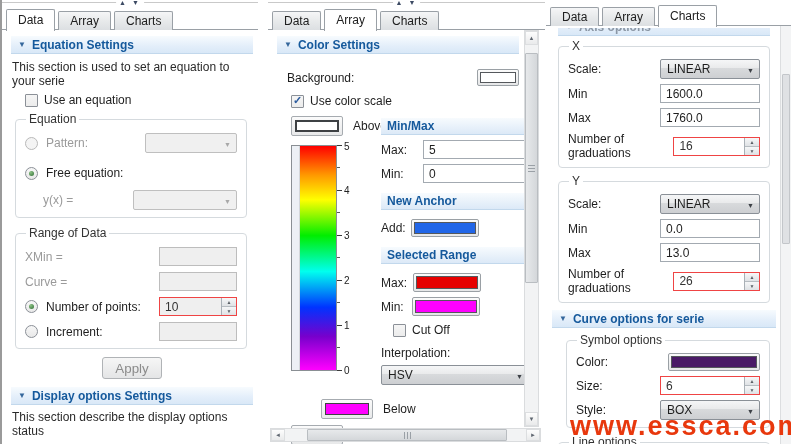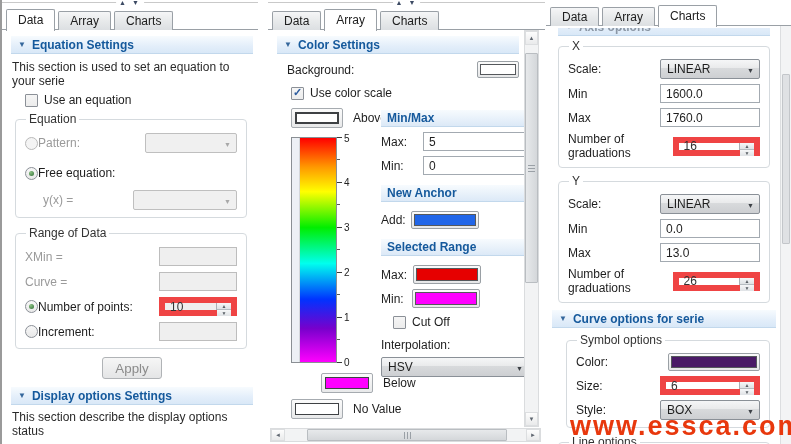--- a/index.html
+++ b/index.html
@@ -51,55 +51,55 @@
   .field { height:19px; background:#fff; border:1px solid #a3aab1; display:flex; align-items:center;
     padding:0 5px; }
   .field.dis { background:#efefef; border-color:#bdbdbd; color:#666; }
   .combo { position:relative; height:20px; border:1px solid #8a9097; border-radius:2px;
     background:linear-gradient(#f5f6f7,#e9eaeb 45%,#d8dadc 46%,#cdcfd2);
     display:flex; align-items:center; padding:0 18px 0 6px; }
   .combo .arrow { position:absolute; right:5px; top:55%; transform:translateY(-50%);
     font-size:7px; color:#3c4046; line-height:1; }
   .combo.dis { background:#f0f0f0; border-color:#bfbfbf; color:#9c9c9c; }
   .combo.dis .arrow { color:#a8a8a8; }
-  .spin { display:flex; height:19px; border:6px solid #ef4444; background:#fff; }
+  .spin { display:flex; height:19px; border:1px solid #ef4444; background:#fff; }
   .spin.graybg { background:#efefef; }
   .spin .spin-val { flex:1; display:flex; align-items:center; padding:0 5px; color:#333; }
   .spinbtns { width:15px; display:flex; flex-direction:column; border-left:1px solid #a9b0b6; }
   .spinbtns .sb { flex:1; display:flex; align-items:center; justify-content:center;
     font-size:5px; color:#5a6066; background:linear-gradient(#f6f7f8,#dfe2e5); }
   .spinbtns .sb:first-child { border-bottom:1px solid #b6bcc1; }
 
   .btn { display:flex; align-items:center; justify-content:center; height:22px;
     border:1px solid #b0b3b6; border-radius:3px; background:linear-gradient(#f6f6f6,#e4e5e6);
     color:#8b8b8b; padding:0 12px; }
 
   
   .cb { display:flex; align-items:center; gap:6px;padding-left:12px; }
   .cb .box { width:13px; height:13px; border:1px solid #8b9097; border-radius:1px;
     background:linear-gradient(#f5f5f5,#ececec); position:relative; flex:0 0 auto; }
   .cb .box .mark { position:absolute; left:1px; top:-2px; font-size:11px; font-weight:bold; color:#2d5c9e; }
-  .rb { display:flex; align-items:center; gap:0; }
+  .rb { display:flex; align-items:center; gap:8px; }
   .rb .circ { width:13px; height:13px; border:1px solid #8b9097; border-radius:50%;
     background:linear-gradient(#f7f7f7,#e9e9e9); position:relative; flex:0 0 auto; }
   .rb.sel .circ::after { content:""; position:absolute; inset:3px; border-radius:50%;
     background:radial-gradient(circle at 35% 30%, #8cc184, #2f6e35); }
   .rb.dis .circ { border-color:#b9b9b9; background:#f4f4f4; }
   .dim { color:#9a9a9a; }
 
   
   .colorbtn { display:inline-block; border:1px solid #9aa0a5; border-radius:2px; padding:2px;
     background:linear-gradient(#fbfbfb,#e6e7e8); }
   .colorbtn .fill { display:block; border:1px solid #55585c; }
   .swatch { display:inline-block; border:1px solid #a6abb0; border-radius:2px; padding:3px;
     background:linear-gradient(#fbfbfb,#e8e9ea); }
   .swatch .fill { display:block; width:44px; height:12px; border:2px solid #3e4144; }
 
   
-  .p2-row { display:flex; align-items:center; justify-content:space-between; margin:7px 26px 0 10px; }
+  .p2-row { display:flex; align-items:center; justify-content:space-between; margin:15px 26px 0 10px; }
   .mp-cols { position:relative; margin-top:8px; height:308px; }
   .mp-left { position:absolute; left:14px; top:0; width:90px; }
   .mp-right { position:absolute; left:104px; top:2px; width:150px; }
   .lblrow { display:flex; align-items:center; gap:10px; }
   .scale-wrap { position:relative; margin-top:9px; height:226px; width:70px; }
   .scale-bar { position:absolute; left:0; top:0; width:46px; height:226px; border:1px solid #8a8f94;
     display:flex; }
   .scale-track { width:8px; background:#edf0f5; border-right:1px solid #d4d7db; }
   .scale-grad { flex:1;
     background:linear-gradient(#ff0000, #ff9900 13%, #ffff00 24%, #00ee00 40%, #00ffee 56%, #0033ff 72%, #7700cc 85%, #ff00ff 100%); }
@@ -296,21 +296,21 @@
             <div class="tickmaj" style="top:180px;"></div>
             <div class="tickmin" style="top:202px;"></div>
             <div class="tickmaj" style="top:225px;"></div>
             <span class="ticklbl" style="top:-3px;">5</span>
             <span class="ticklbl" style="top:41px;">4</span>
             <span class="ticklbl" style="top:86px;">3</span>
             <span class="ticklbl" style="top:131px;">2</span>
             <span class="ticklbl" style="top:176px;">1</span>
             <span class="ticklbl" style="top:221px;">0</span>
           </div>
-          <div class="lblrow" style="margin-top:10px;padding-left:30px;">
+          <div class="lblrow" style="margin-top:28px;padding-left:30px;">
             <span class="swatch">
               <span class="fill" style="border-width: 1px; background-color: rgb(255, 0, 255);"></span>
             </span>
             <span>Below</span>
           </div>
           <div class="lblrow" style="margin-top:6px;">
             <span class="swatch">
               <span class="fill" style="border-width: 1px; background-color: rgb(255, 255, 255);"></span>
             </span>
             <span style="white-space:nowrap;">No Value</span>

